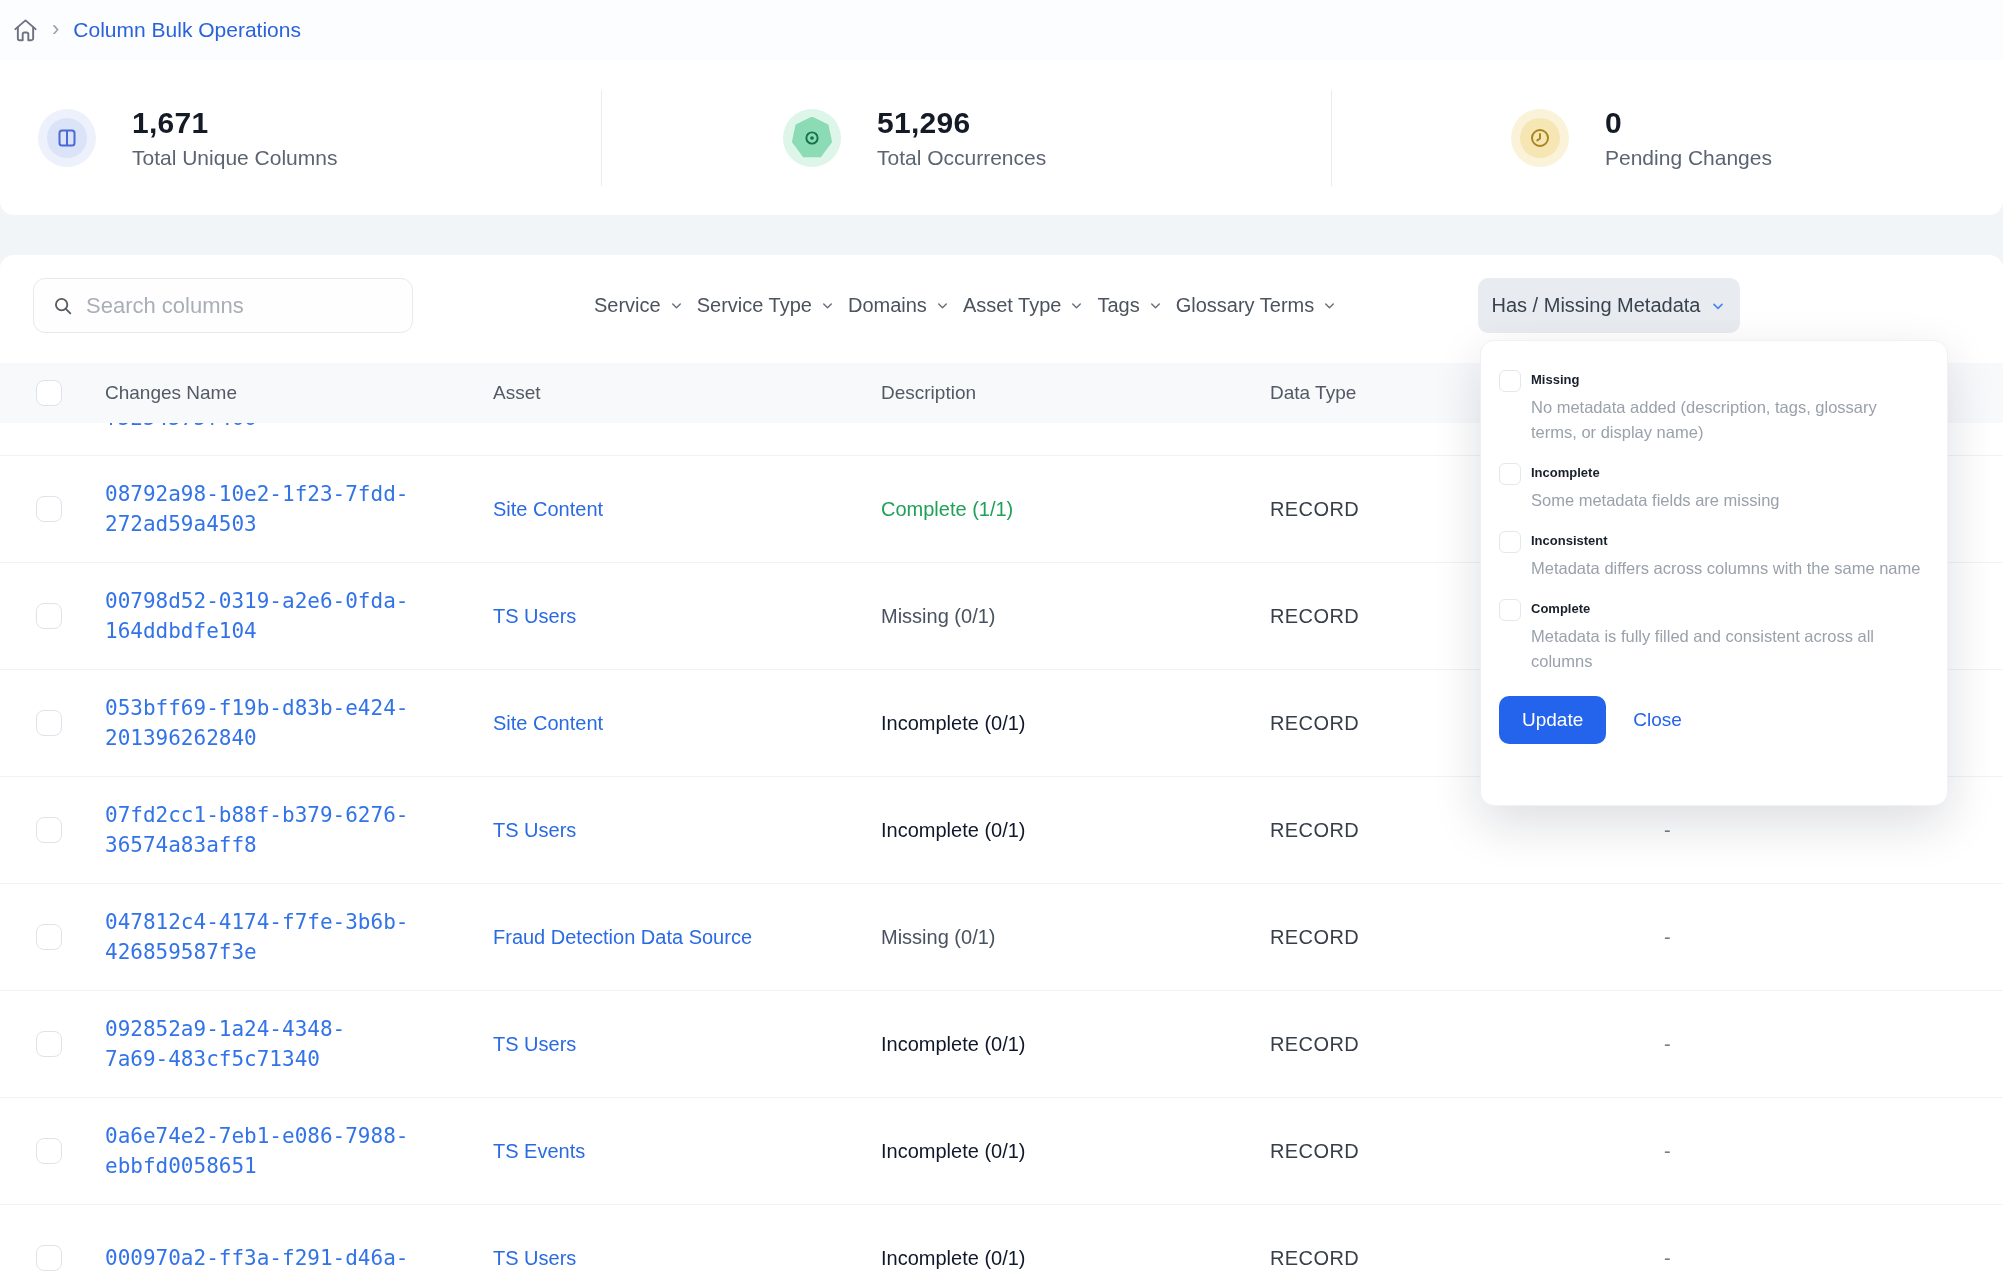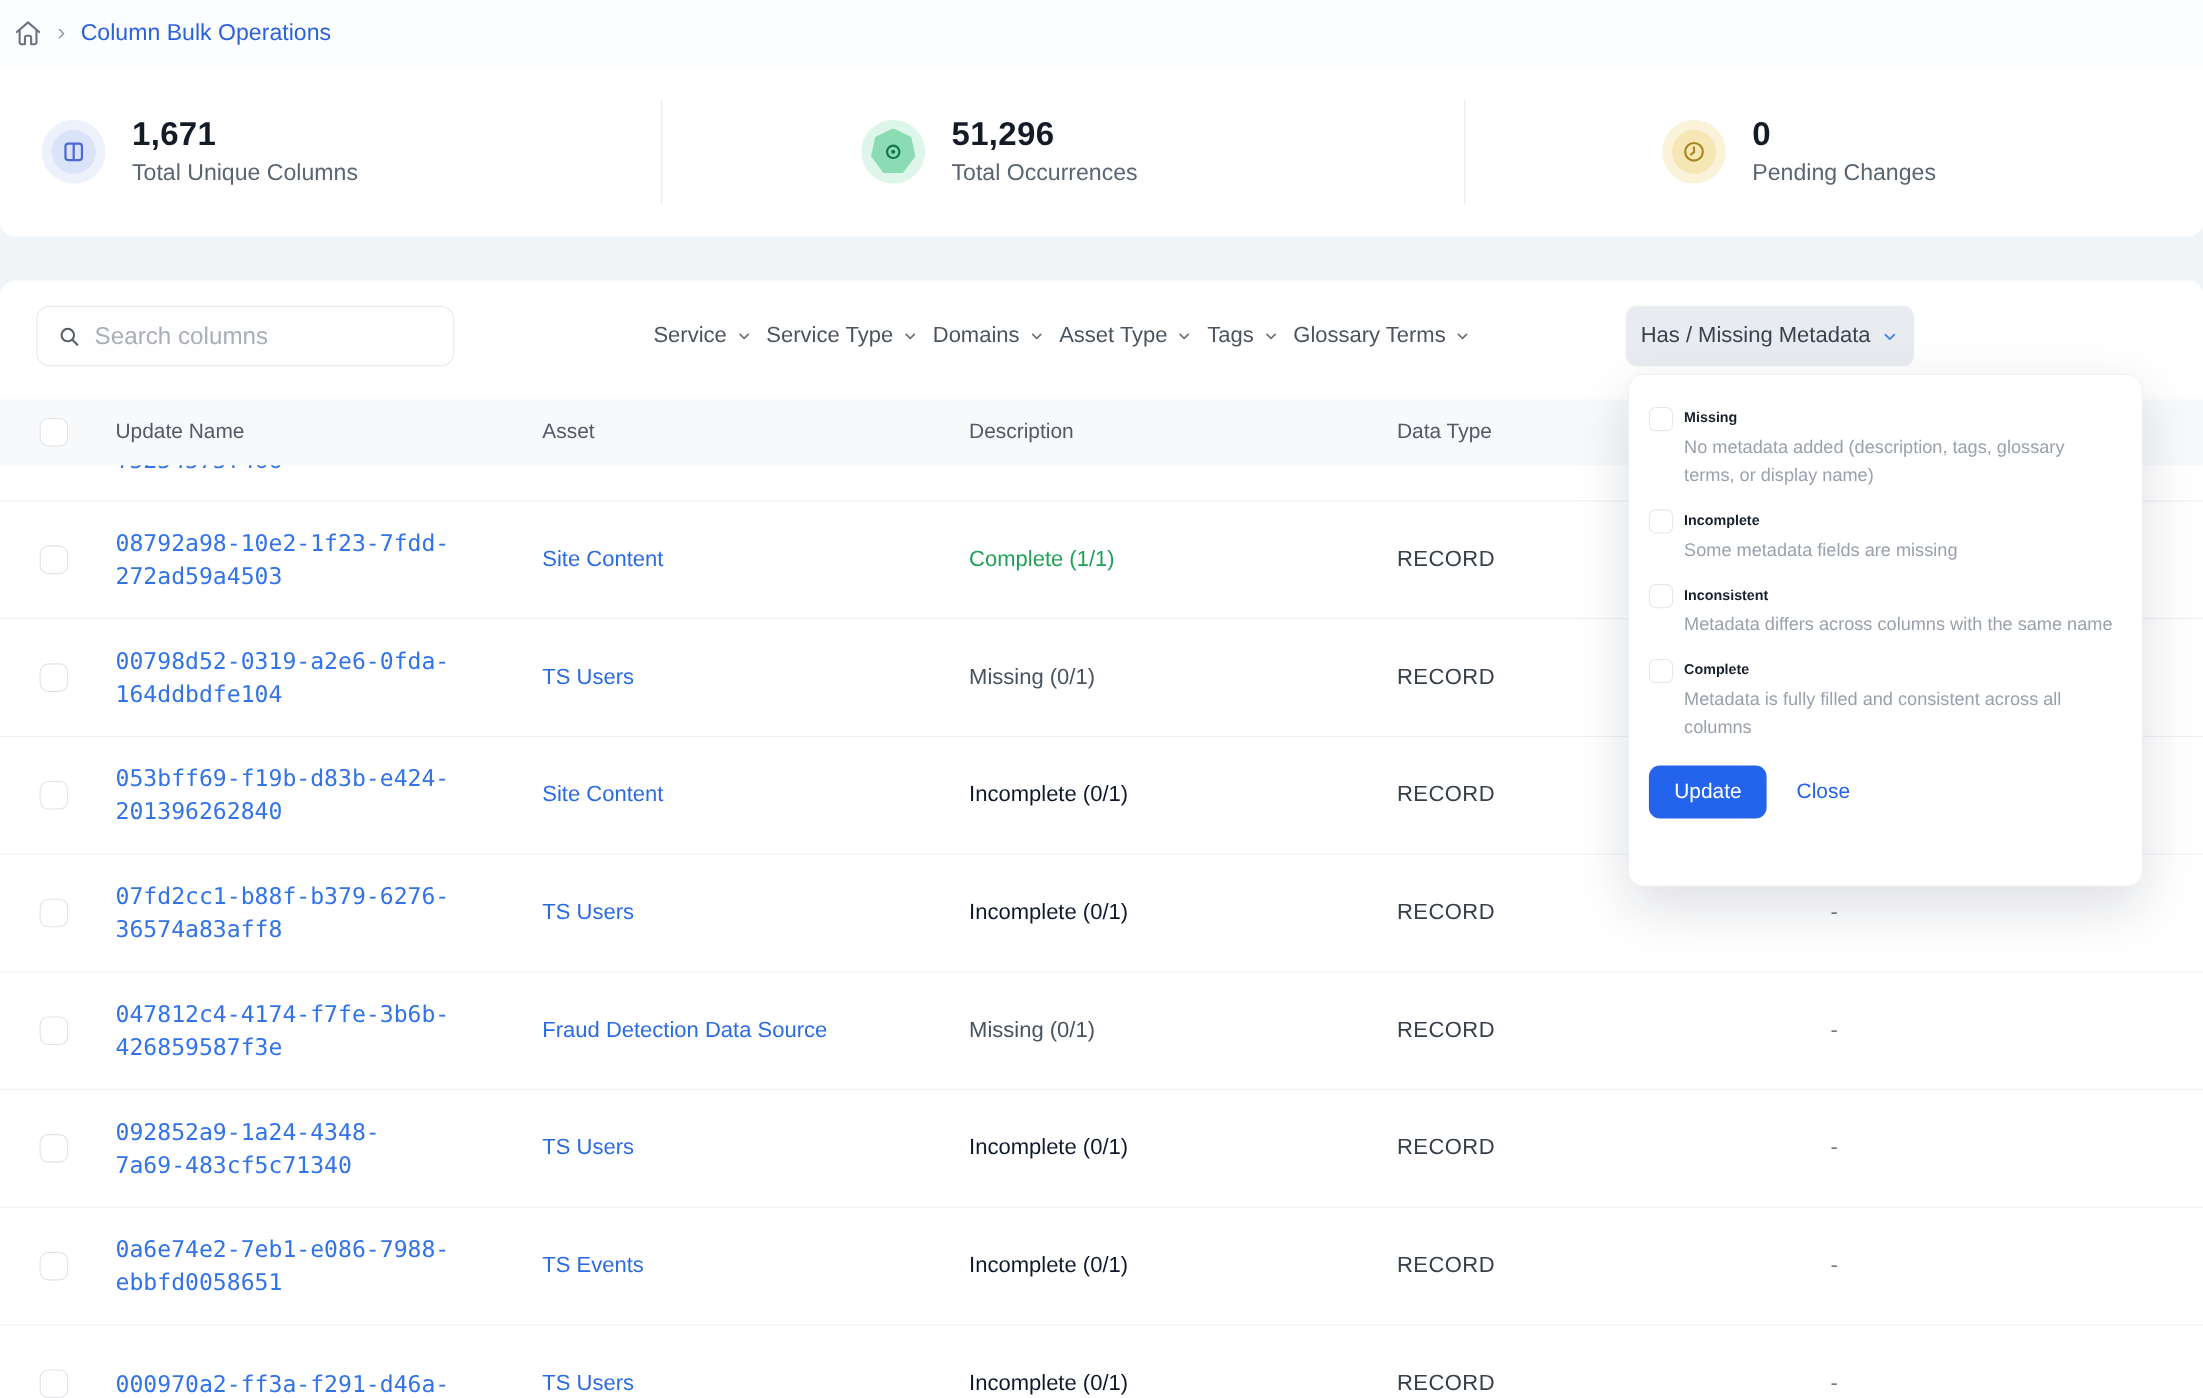--- a/index.html
+++ b/index.html
@@ -17,21 +17,21 @@
   }
   .home-ic { width:30px; height:30px; display:flex; align-items:center; justify-content:center; cursor:pointer; }
   .crumb-sep { color:#9aa1ab; font-size:22px; margin:0 14px 2px 12px; }
   .crumb-link { color:#2a62dc; font-size:21px; font-weight:500; cursor:pointer; }
   
   .stats-card {
     position:absolute; left:0; top:60px; width:2003px; height:155px;
     background:#ffffff; border-radius:0 0 14px 14px;
     display:flex; align-items:center;
   }
-  .stat-sec { display:flex; align-items:center; height:100%; }
+  .stat-sec { display:flex; align-items:center; height:100%;gap:12px; }
   .sec1 { width:601px; padding-left:38px; }
   .sec2 { width:729px; padding-left:181px; }
   .sec3 { flex:1; padding-left:179px; }
   .stat-divider { width:1px; height:96px; background:#e9ecf0; align-self:center; }
   .bubble { width:58px; height:58px; border-radius:50%; display:flex; align-items:center; justify-content:center; flex:none; }
   .bubble.blue  { background:#edf1fc; }
   .bubble.green { background:#def5ea; }
   .bubble.gold  { background:#fbf2da; }
   .bubble-in { display:flex; align-items:center; justify-content:center; }
   .bubble.blue  .bubble-in { width:40px; height:40px; border-radius:50%; background:#dbe3f8; }
@@ -239,21 +239,21 @@
 
   <button class="pill">
     <span class="pill-label">Has / Missing Metadata</span>
     <svg width="16" height="16" viewBox="0 0 24 24" fill="none" stroke="#4d86ef" stroke-width="2.6" stroke-linecap="round" stroke-linejoin="round">
       <path d="M6 9.5l6 6 6-6"></path>
     </svg>
   </button>
 
   <div class="thead">
     <span class="cb"></span>
-    <div class="hcell" style="left:105px">Update Name</div>
+    <div class="hcell" style="left:105px">Changes Name</div>
     <div class="hcell" style="left:493px">Asset</div>
     <div class="hcell" style="left:881px">Description</div>
     <div class="hcell" style="left:1270px">Data Type</div>
   </div>
 
   <div class="clip-row">
     <span>f5254575f466</span>
   </div>
 
   <div class="rows">

